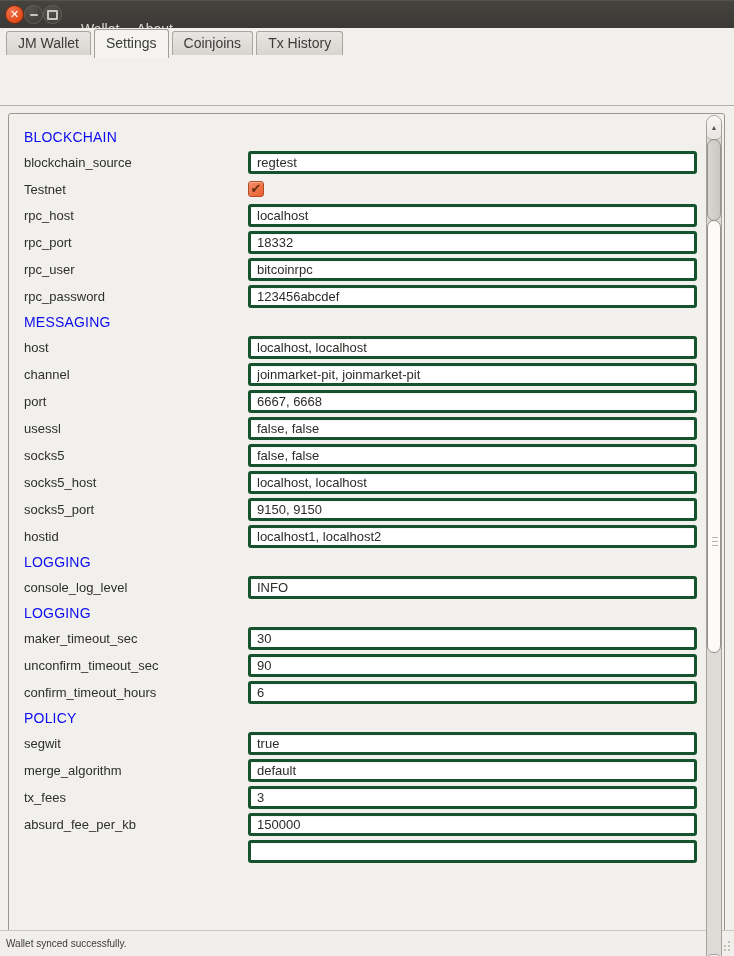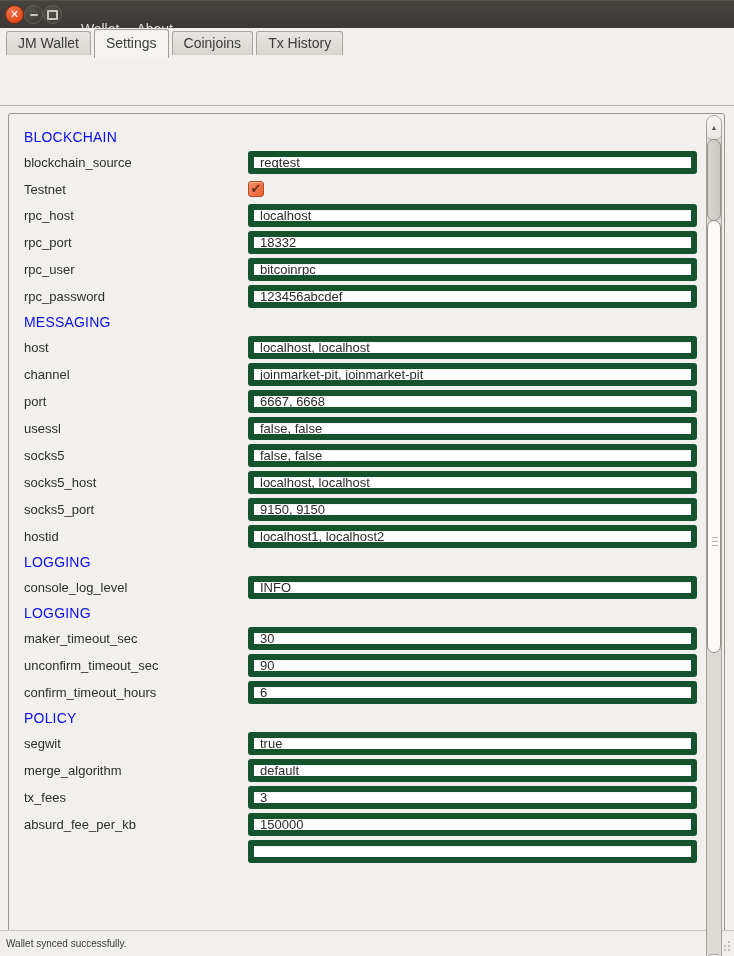--- a/index.html
+++ b/index.html
@@ -66,21 +66,21 @@
   .formwrap{position:absolute;left:0;top:0;right:20px;padding:16px 0 0 15px;}
   .section-header{
     font-size:14px;line-height:14px;height:14px;color:#0c0cf0;
     margin:0 0 10px 0;letter-spacing:.2px;
   }
   .frow{display:flex;align-items:center;height:17px;margin:0 0 10px 0;}
   .frow.cbrow{height:16px;}
   .flabel{width:224px;font-size:13px;color:#2e2e2b;flex:none;}
   .finput{
     flex:none;width:449px;height:23px;box-sizing:border-box;
-    border:6px solid #14532d;border-radius:3px;background:#fff;
+    border:3px solid #14532d;border-radius:3px;background:#fff;
     padding:0 6px;font-size:13px;color:#2b2b28;
     font-family:"Liberation Sans","DejaVu Sans",sans-serif;
     box-shadow:inset 0 1px 1px rgba(0,0,0,.05);outline:none;
   }
   .checkbox{
     width:16px;height:16px;box-sizing:border-box;border-radius:3px;
     border:1px solid #b04c27;
     background:linear-gradient(135deg,#f58c64,#e9602f);
     display:flex;align-items:center;justify-content:center;
     box-shadow:inset 0 1px 0 rgba(255,255,255,.35);

